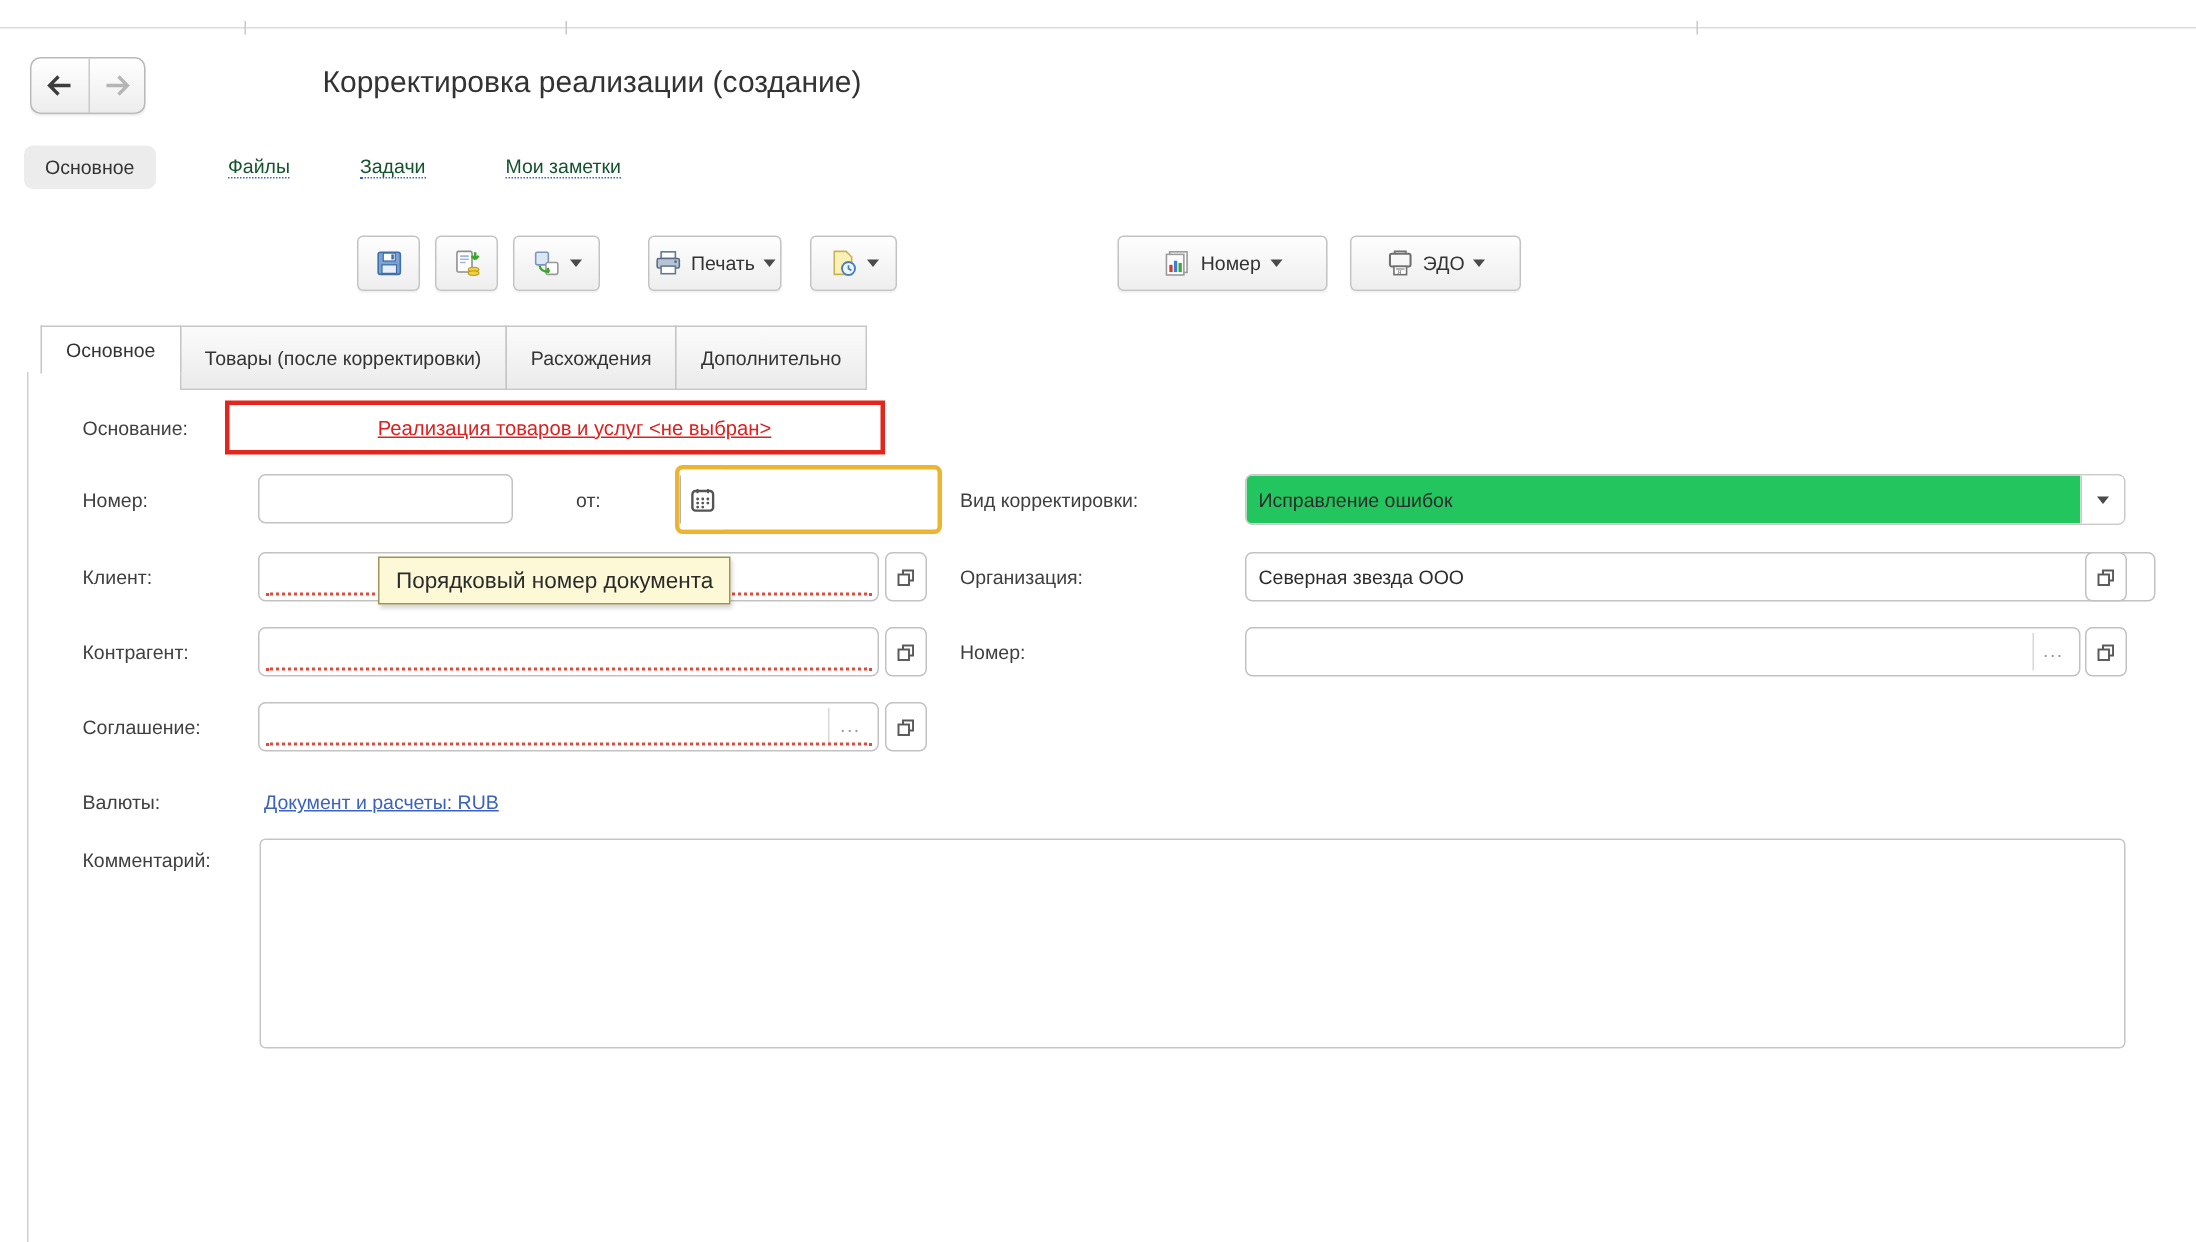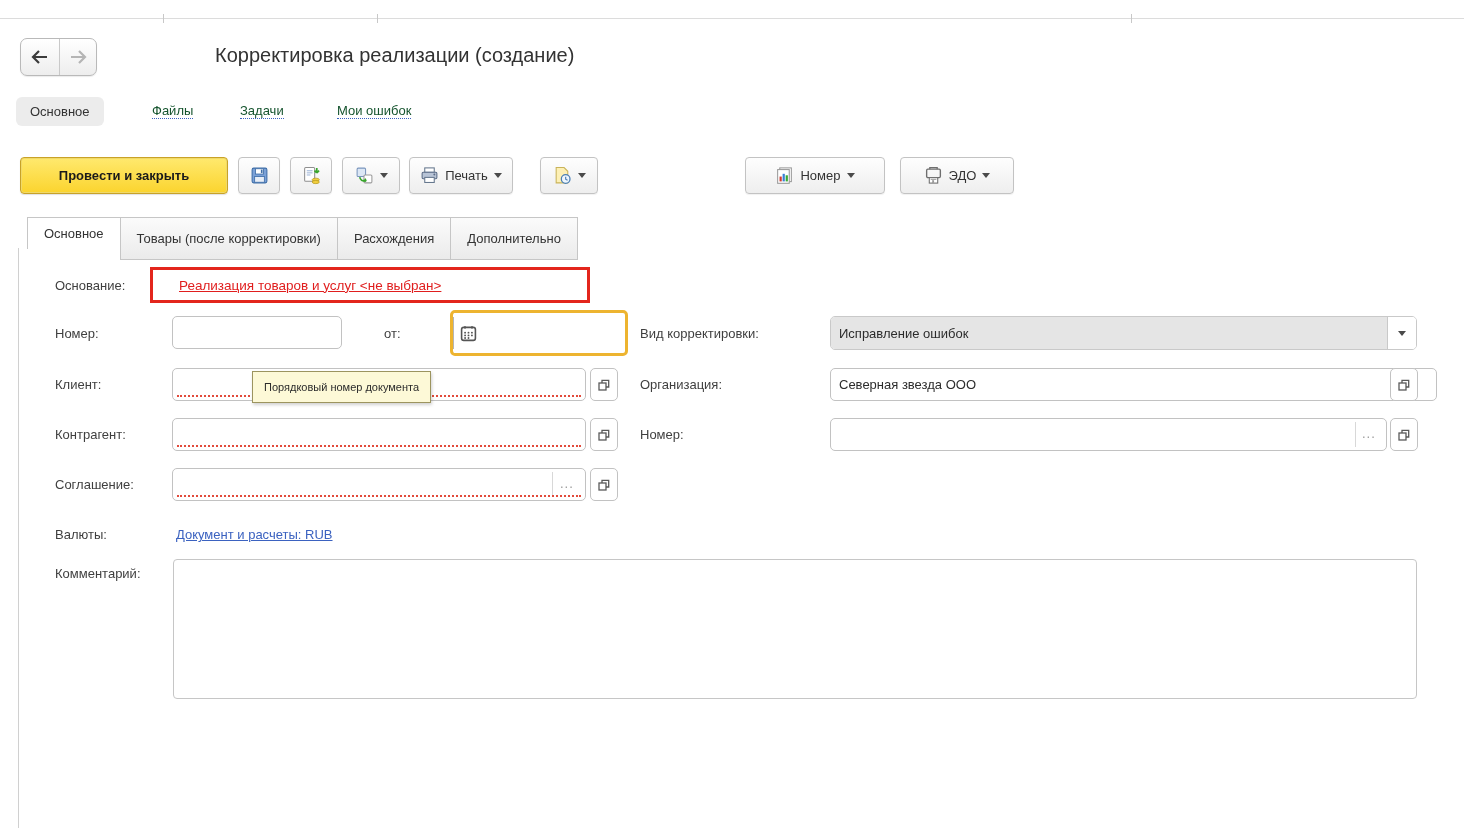--- a/index.html
+++ b/index.html
@@ -33,46 +33,46 @@
 
   
   .tabs { position:absolute; left:28px; top:217px; height:31px; display:flex; }
   .tab { height:43px; border:1px solid #c6c6c6; background:linear-gradient(#fbfbfb,#ebebeb); display:flex; align-items:center; justify-content:center; padding:0 16px; margin-left:-1px; color:#333; cursor:pointer; white-space:nowrap; }
   .tab.active { background:#fff; border-bottom:none; height:32px; z-index:2; }
   .pane-border { position:absolute; left:18px; top:248px; width:0; height:580px; border-left:1px solid #d0d0d0; }
 
   
   .flabel { position:absolute; color:#3f3f3f; white-space:nowrap; }
 
-  .redbox { position:absolute; left:150px; top:267px; width:440px; height:36px; border:3px solid #e3261d; display:flex; align-items:center; padding-left:26px; }
+  .redbox { position:absolute; left:150px; top:267px; width:440px; height:36px; border:3px solid #e3261d; display:flex; align-items:center; padding-left:26px;justify-content:center; }
   .redlink { color:#e01e1e; text-decoration:underline; font-size:13.5px; cursor:pointer; white-space:nowrap; }
 
   .input { position:absolute; height:33px; border:1px solid #c2c2c2; border-radius:5px; background:#fff; padding:0 8px; font-family:inherit; font-size:13px; color:#2c2c2c; outline:none; }
   .redline { position:absolute; height:0; border-bottom:2px dotted #e24a3b; }
 
   .openbtn { position:absolute; height:33px; width:28px; border:1px solid #c2c2c2; border-radius:5px; background:#fff; display:flex; align-items:center; justify-content:center; cursor:pointer; }
 
   
   .dategroup { position:absolute; left:450px; top:310px; width:178px; height:46px; border:3px solid #edb430; border-radius:5px; background:#fff; display:flex; overflow:hidden; }
   .dateval { flex:1; display:flex; align-items:center; padding-left:5px; }
   .dateval span { background:#3b57c3; color:#fff; padding:2px 3px; white-space:pre; font-size:13.5px; }
   .datesep { width:0; border-left:1px solid #b5b5b5; margin:4px 0; }
   .calbtn { width:28px; display:flex; align-items:center; justify-content:center; cursor:pointer; background:#fff; }
 
   
   .combo { position:absolute; left:830px; top:316px; width:587px; height:34px; border:1px solid #c9c9c9; border-radius:5px; display:flex; overflow:hidden; }
-  .combo-val { flex:1; background:#e5e5e5; display:flex; align-items:center; padding-left:8px; color:#2c2c2c;text-align:center; }
+  .combo-val { flex:1; background:#22c55e; display:flex; align-items:center; padding-left:8px; color:#2c2c2c;text-align:center; }
   .combo-arrow { width:29px; background:#fff; border-left:1px solid #c9c9c9; display:flex; align-items:center; justify-content:center; cursor:pointer; }
 
   .insep { position:absolute; width:0; height:25px; border-left:1px solid #d8d8d8; }
   .ellipsis { position:absolute; color:#9a9a9a; cursor:pointer; letter-spacing:1px; }
 
   .bluelink { color:#3b62c0; text-decoration:underline; cursor:pointer; white-space:nowrap; }
 
-  .tooltip { position:absolute; left:252px; top:371px; height:32px; background:#fdf9d7; border:1px solid #9c945f; box-shadow:1px 2px 3px rgba(0,0,0,.18); display:flex; align-items:center; padding:0 11px; font-size:11px; color:#2b2b2b; z-index:5; white-space:nowrap; }
+  .tooltip { position:absolute; left:252px; top:371px; height:32px; background:#fdf9d7; border:1px solid #9c945f; box-shadow:1px 2px 3px rgba(0,0,0,.18); display:flex; align-items:center; padding:0 11px; font-size:15px; color:#2b2b2b; z-index:5; white-space:nowrap; }
 
   textarea.comment { position:absolute; left:173px; top:559px; width:1244px; height:140px; border:1px solid #c6c6c6; border-radius:4px; resize:none; outline:none; font-family:inherit; font-size:13px; padding:6px 8px; }
   svg { display:block; }
 </style>
 </head>
 <body>
 
 <div id="app">
 
   <div class="chrome-line"></div>
@@ -96,26 +96,23 @@
       </span>
     </div>
   </div>
 
   <div class="page-title">Корректировка реализации (создание)</div>
 
   <div class="linkbar">
     <span class="pill">Основное</span>
     <span class="navlink l1">Файлы</span>
     <span class="navlink l2">Задачи</span>
-    <span class="navlink l3">Мои ошибок</span>
-  </div>
-
-  <div class="tbtn tbtn-yellow">
-    <span>Провести и закрыть</span>
-  </div>
+    <span class="navlink l3">Мои заметки</span>
+  </div>
+
 
   <div class="tbtn" style="left:238px;width:42px">
     <span>
       <svg width="19" height="19" viewBox="0 0 18 18">
           <rect x="2" y="2" width="14" height="14" rx="1.5" fill="#7ba1d7" stroke="#3f6ea8"></rect>
           <rect x="5.2" y="2.6" width="7.6" height="5" fill="#fff" stroke="#3f6ea8" stroke-width="0.8"></rect>
           <rect x="10.3" y="3.4" width="1.6" height="3.2" fill="#3f6ea8"></rect>
           <rect x="4.4" y="10" width="9.2" height="5.4" fill="#e8eef7" stroke="#3f6ea8" stroke-width="0.8"></rect>
         </svg>
     </span>
@@ -139,21 +136,21 @@
     <span>
       <svg width="19" height="19" viewBox="0 0 18 18">
           <rect x="2" y="2" width="8" height="8" rx="1" fill="#dce7f5" stroke="#7a96bd"></rect>
           <rect x="8.5" y="8.5" width="7.5" height="7.5" rx="1" fill="#fff" stroke="#9a9a9a"></rect>
           <path d="M4.5 10.5 c0.5 3 2.5 4 6 4 M10.5 14.5 l-2.6 -0.9 M10.5 14.5 l-1 -2.5" stroke="#3aa62e" stroke-width="1.5" fill="none"></path>
         </svg>
     </span>
     <span class="caret"></span>
   </div>
 
-  <div class="tbtn" style="left:409px;width:104px">
+  <div class="tbtn" style="left:432px;width:89px">
     <span>
       <svg width="19" height="19" viewBox="0 0 18 18">
           <rect x="4.5" y="1.8" width="9" height="4.2" fill="#fff" stroke="#66788e"></rect>
           <rect x="2" y="6" width="14" height="6" rx="1" fill="#b8c4d6" stroke="#5a6b86"></rect>
           <circle cx="13.6" cy="8" r="0.9" fill="#5a6b86"></circle>
           <rect x="4.5" y="10.8" width="9" height="4.8" fill="#fff" stroke="#66788e"></rect>
         </svg>
     </span>
     <span>Печать</span>
     <span class="caret"></span>

